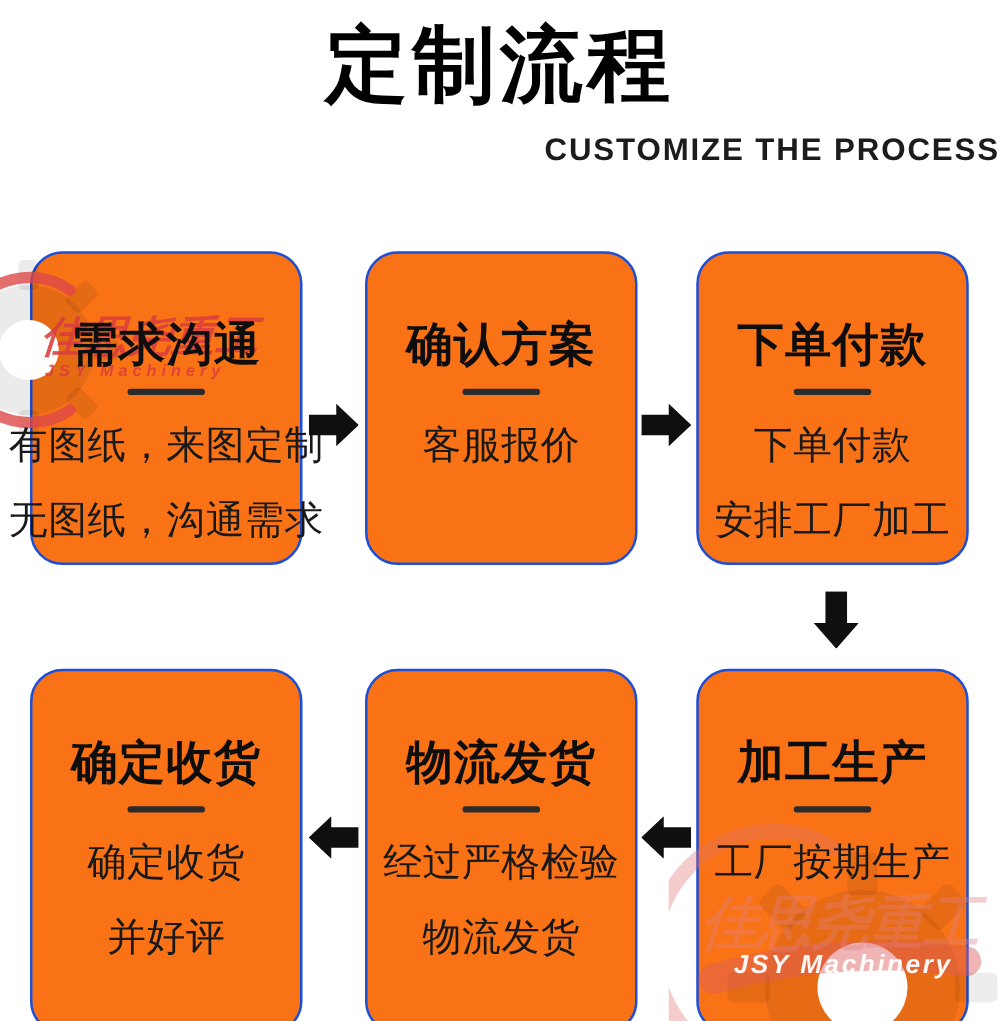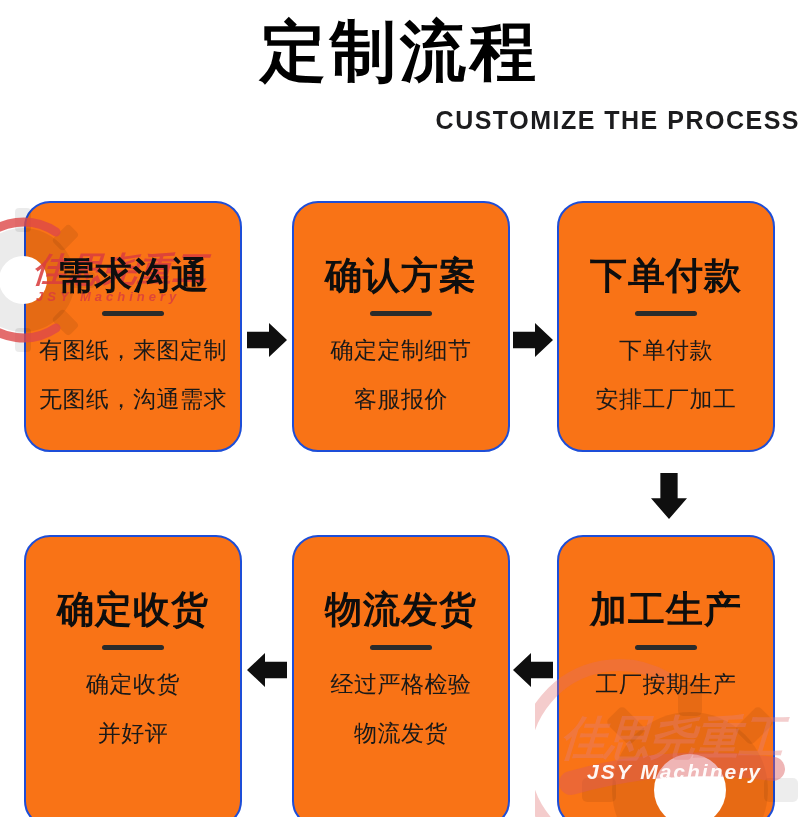--- a/index.html
+++ b/index.html
@@ -32,21 +32,21 @@
   .box > * { position:relative; z-index:2; }
   .box-title {
     margin-top:52px; font-size:37px; font-weight:900;
     color:#0e0e0e; letter-spacing:1px; line-height:1.15; white-space:nowrap;
   }
   .box-divider {
     margin-top:13px; width:62px; height:5px;
     border-radius:3px; background:#2b2b2b;
   }
   .box-line {
-    margin-top:20px; font-size:23px; color:#191919;
+    margin-top:20px; font-size:31px; color:#191919;
     line-height:1.3; letter-spacing:0.5px; white-space:nowrap;
   }
   .box-line + .box-line { }
   
   .arrow { position:absolute; background:#0f0f0f; z-index:2; }
   .arrow-right {
     width:40px; height:34px;
     clip-path:polygon(0% 26%, 55% 26%, 55% 0%, 100% 50%, 55% 100%, 55% 74%, 0% 74%);
   }
   .arrow-left {
@@ -146,21 +146,20 @@
   <div class="box r1 c1">
     <div class="box-title">需求沟通</div>
     <div class="box-divider"></div>
     <div class="box-line">有图纸，来图定制</div>
     <div class="box-line">无图纸，沟通需求</div>
   </div>
 
   <div class="box r1 c2">
     <div class="box-title">确认方案</div>
     <div class="box-divider"></div>
-    <div class="box-line">确定定制细节</div>
     <div class="box-line">客服报价</div>
   </div>
 
   <div class="box r1 c3">
     <div class="box-title">下单付款</div>
     <div class="box-divider"></div>
     <div class="box-line">下单付款</div>
     <div class="box-line">安排工厂加工</div>
   </div>
 

